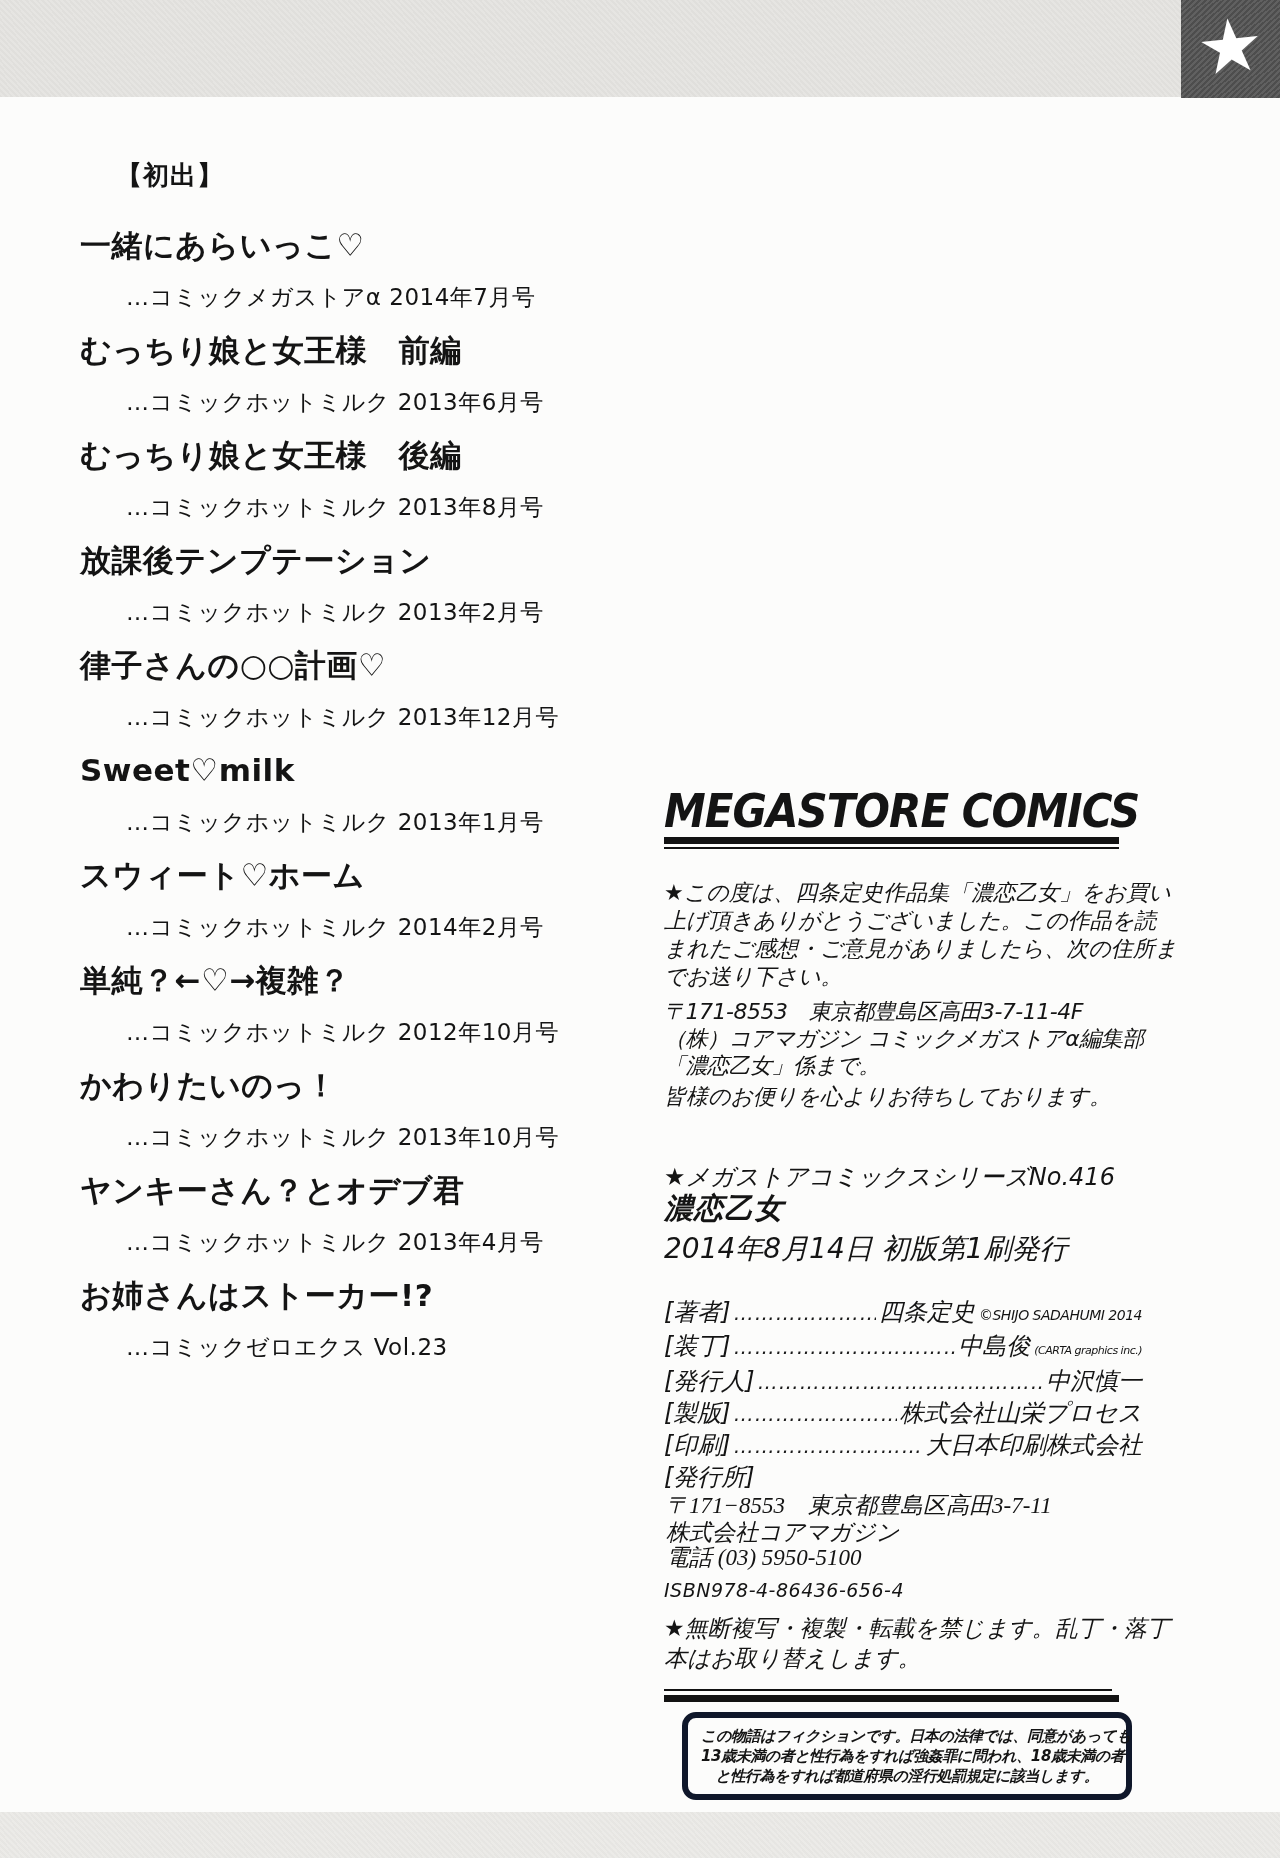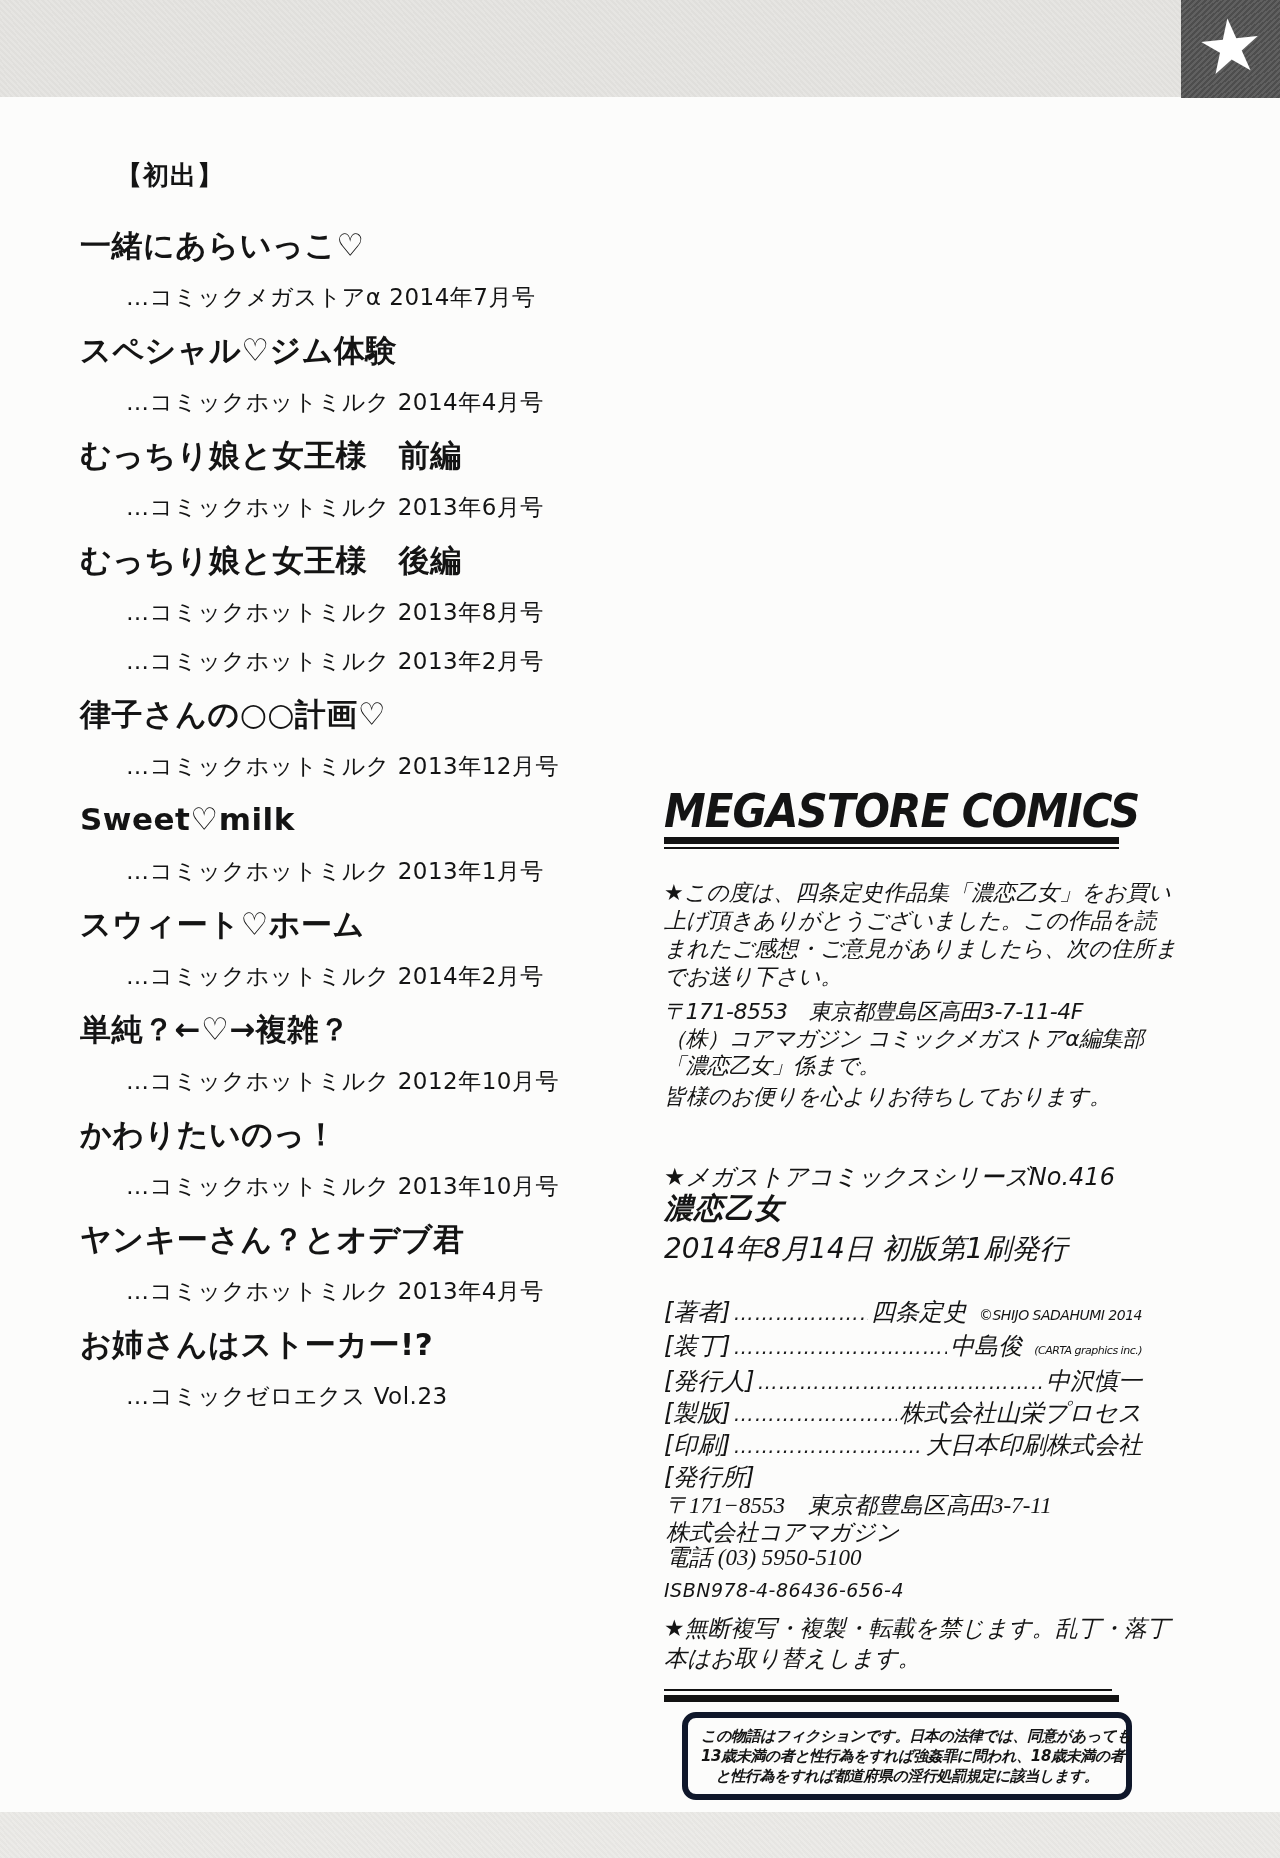--- a/index.html
+++ b/index.html
@@ -40,21 +40,21 @@
 
   .series{margin-top:53px;font-size:24px;line-height:28px;white-space:nowrap;}
   .book-title{font-size:29px;font-weight:bold;line-height:34px;letter-spacing:1px;}
   .print-date{margin-top:8px;font-size:28px;line-height:32px;white-space:nowrap;}
 
   .credits{margin-top:32px;width:478px;}
   .credit-row{display:flex;align-items:baseline;font-size:24px;line-height:31px;white-space:nowrap;}
   .credit-label{flex:none;}
   .credit-leader{flex:1;overflow:hidden;font-size:20px;letter-spacing:1px;margin:0 3px;color:#1a1a1a;}
   .credit-value{flex:none;text-align:right;}
-  .credit-note{flex:none;font-size:14px;margin-left:12px;letter-spacing:-0.5px;}
+  .credit-note{flex:none;font-size:14px;margin-left:4px;letter-spacing:-0.5px;}
   .credit-row:nth-child(2) .credit-note{font-size:11px;}
   .publisher-label{font-size:24px;line-height:31px;}
   .pub-line{font-size:23px;line-height:26px;margin-left:2px;white-space:nowrap;}
   .pub-serif{font-family:"Liberation Serif","DejaVu Serif",serif;}
 
   .isbn{margin-top:8px;font-size:19px;line-height:22px;letter-spacing:0.5px;}
   .notice{margin-top:12px;}
   .notice .line{font-size:23px;line-height:30px;white-space:nowrap;}
 
   .end-rule-thin{height:2px;background:#121212;margin-top:16px;width:448px;}
@@ -73,32 +73,29 @@
 </div>
 
 <div class="left-col">
   <div class="fp-heading">【初出】</div>
 
   <div class="story">
     <div class="story-title">一緒にあらいっこ♡</div>
     <div class="story-source">…コミックメガストアα 2014年7月号</div>
   </div>
   <div class="story">
-    <div class="story-title">スペシャル♡ジム体験</div>
-    <div class="story-source">…コミックホットミルク 2014年4月号</div>
-  </div>
-  <div class="story">
     <div class="story-title">むっちり娘と女王様　前編</div>
     <div class="story-source">…コミックホットミルク 2013年6月号</div>
   </div>
   <div class="story">
     <div class="story-title">むっちり娘と女王様　後編</div>
     <div class="story-source">…コミックホットミルク 2013年8月号</div>
   </div>
   <div class="story">
+    <div class="story-title">放課後テンプテーション</div>
     <div class="story-source">…コミックホットミルク 2013年2月号</div>
   </div>
   <div class="story">
     <div class="story-title">律子さんの○○計画♡</div>
     <div class="story-source">…コミックホットミルク 2013年12月号</div>
   </div>
   <div class="story">
     <div class="story-title">Sweet♡milk</div>
     <div class="story-source">…コミックホットミルク 2013年1月号</div>
   </div>

